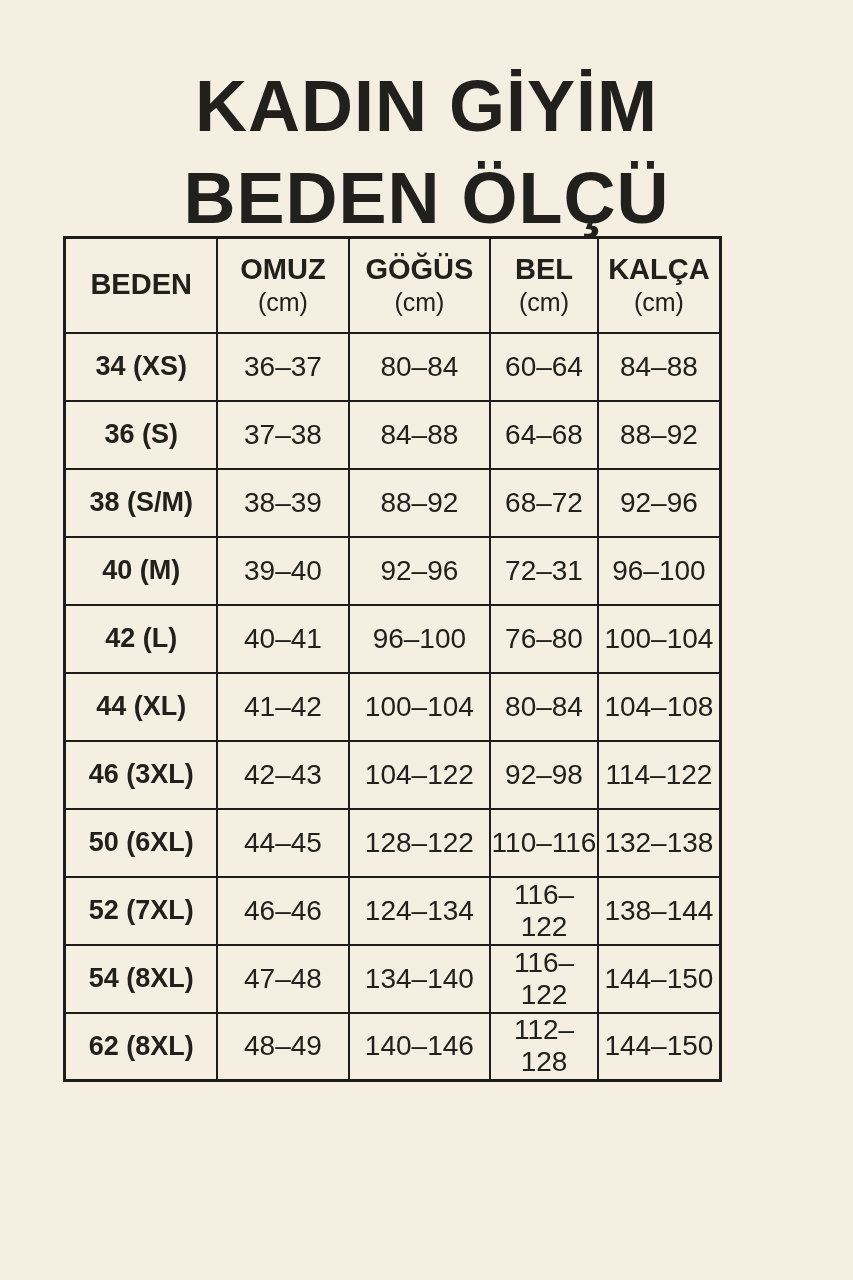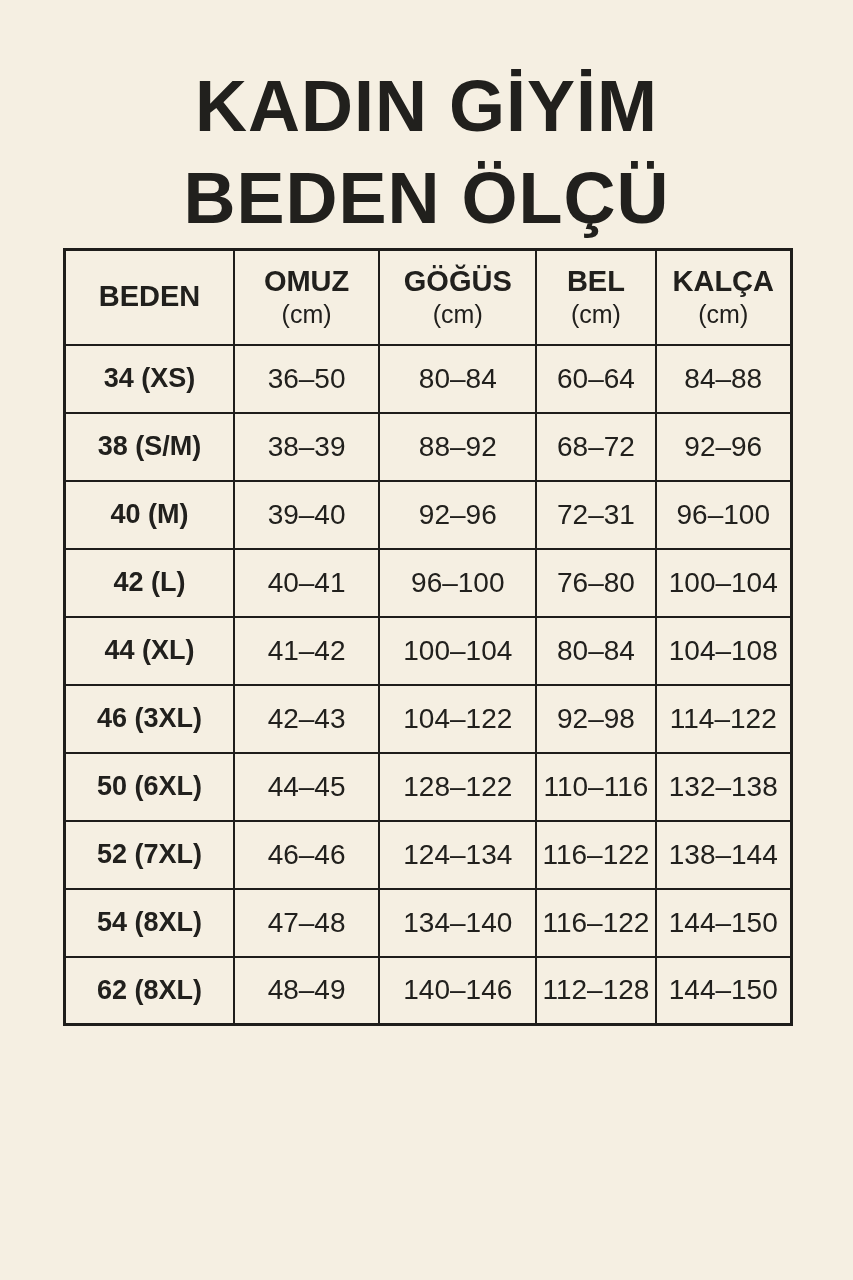--- a/index.html
+++ b/index.html
@@ -22,22 +22,22 @@
     top:60px; left:0; right:0;
     text-align:center;
     font-weight:bold;
     font-size:72px;
     line-height:1.28;
     letter-spacing:1px;
     color:var(--ink);
   }
   table.size-table{
     position:absolute;
-    left:63px; top:248px;
-    width:730px;
+    left:63px; top:236px;
+    width:659px;
     border-collapse:collapse;
     table-layout:fixed;
     background:var(--bg);
     border:3px solid var(--line);
   }
   .size-table th,
   .size-table td{
     border:2px solid var(--line);
     text-align:center;
     vertical-align:middle;
@@ -108,24 +108,31 @@
       </th>
       <th>
         <span>KALÇA</span>
         <span class="unit">(cm)</span>
       </th>
     </tr>
   </thead>
   <tbody>
       <tr>
         <td class="size-col">34 (XS)</td>
-        <td>36–50</td>
+        <td>36–37</td>
         <td>80–84</td>
         <td>60–64</td>
         <td>84–88</td>
+      </tr>
+      <tr>
+        <td class="size-col">36 (S)</td>
+        <td>37–38</td>
+        <td>84–88</td>
+        <td>64–68</td>
+        <td>88–92</td>
       </tr>
       <tr>
         <td class="size-col">38 (S/M)</td>
         <td>38–39</td>
         <td>88–92</td>
         <td>68–72</td>
         <td>92–96</td>
       </tr>
       <tr>
         <td class="size-col">40 (M)</td>

